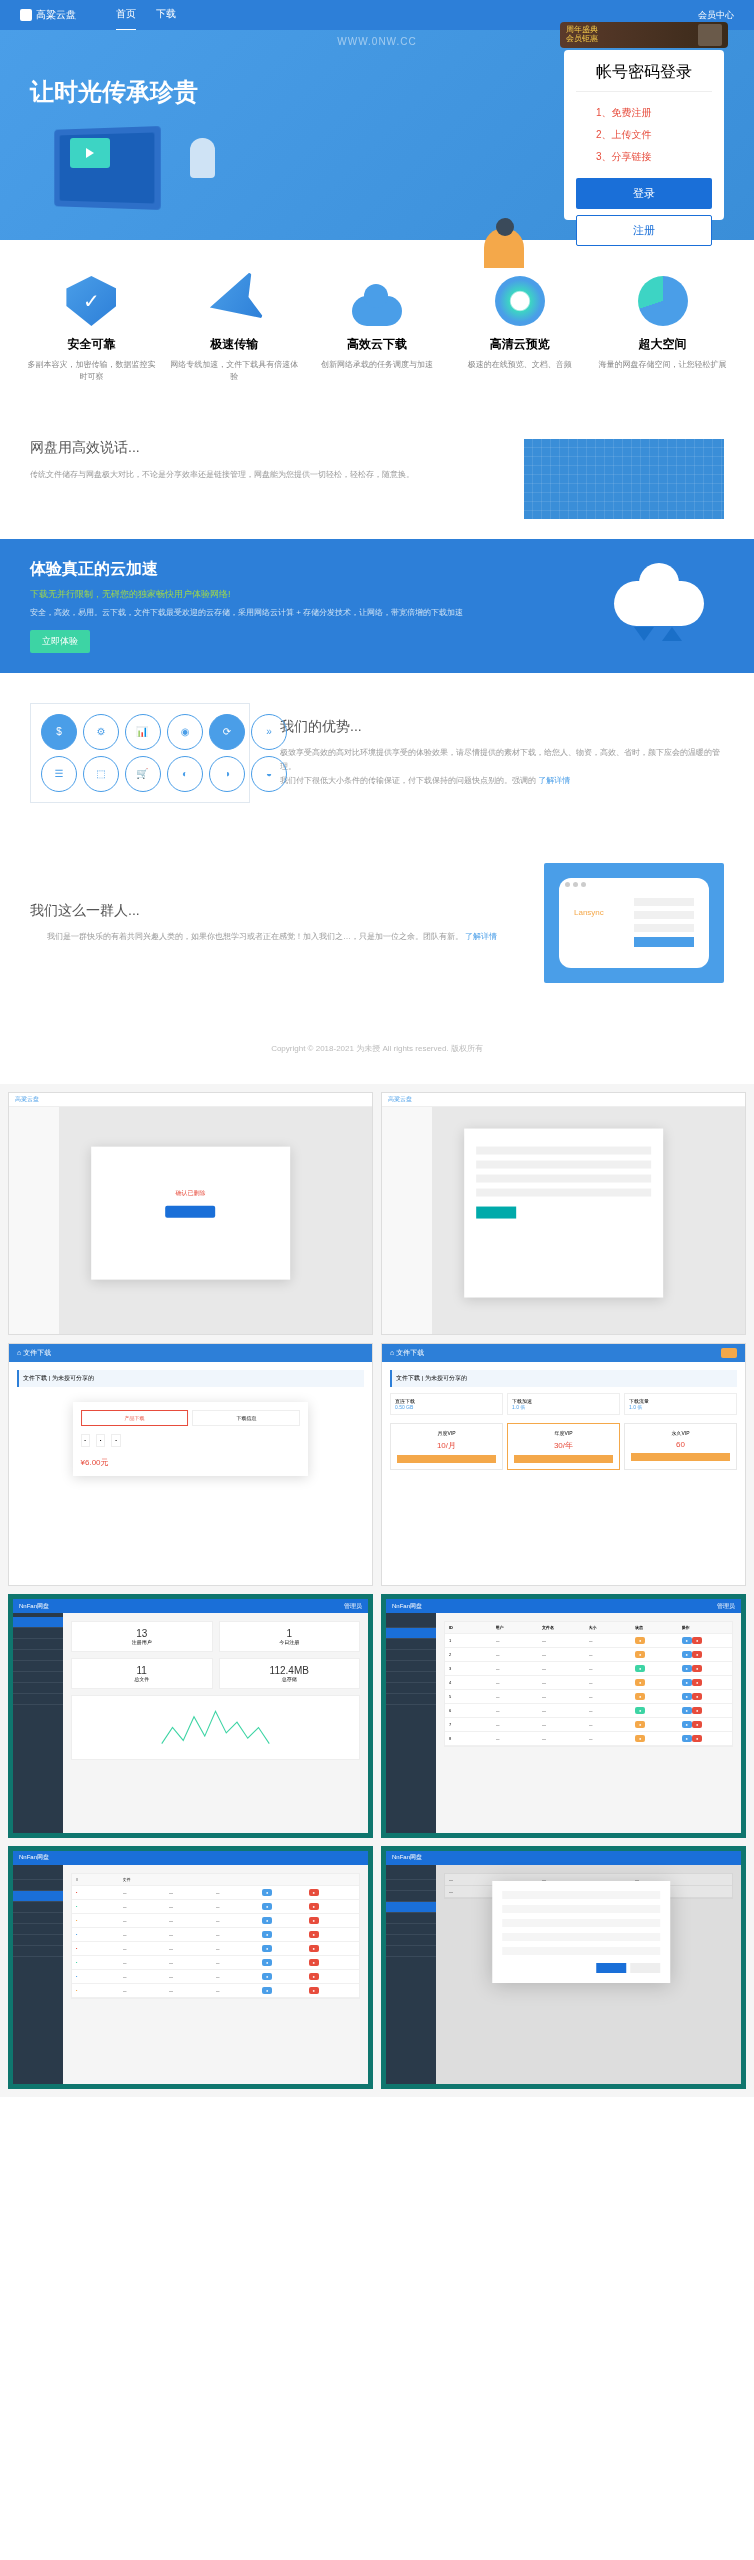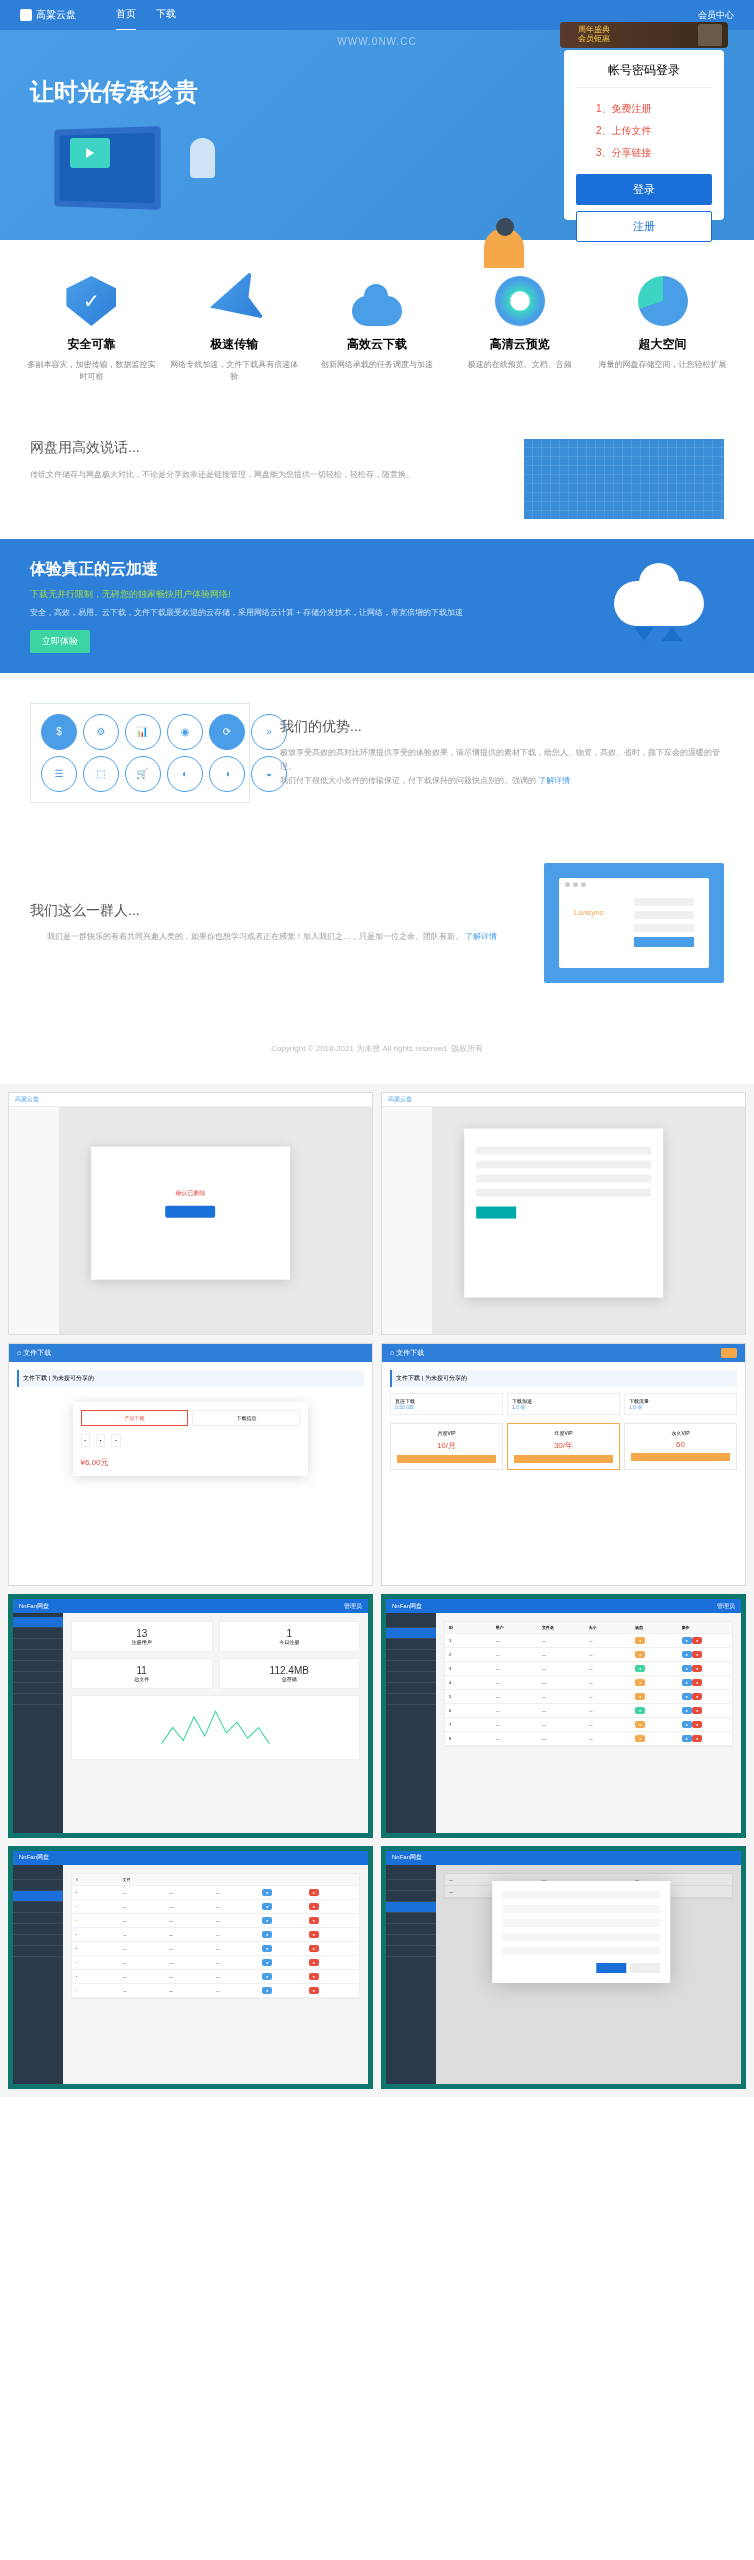--- a/index.html
+++ b/index.html
@@ -24,23 +24,23 @@
 .monitor-screen { position: absolute; inset: 6px; background: #1a5fb8; border-radius: 2px; }
 .play-card { position: absolute; left: 40px; top: 20px; width: 40px; height: 30px; background: #3dd4c4; border-radius: 3px; display: flex; align-items: center; justify-content: center; }
 .play-card::after { content: ''; border-left: 8px solid #fff; border-top: 5px solid transparent; border-bottom: 5px solid transparent; }
 .person { position: absolute; right: 20px; bottom: 0; width: 80px; height: 70px; }
 .person-body { position: absolute; bottom: 0; left: 20px; width: 40px; height: 40px; background: #f4a84a; border-radius: 50% 50% 0 0; }
 .person-head { position: absolute; bottom: 32px; left: 32px; width: 18px; height: 18px; background: #3a4a5a; border-radius: 50%; }
 .speaker { position: absolute; left: 160px; top: 20px; width: 25px; height: 40px; background: #cfe3f5; border-radius: 12px 12px 4px 4px; }
 
 .login-box { background: #fff; width: 160px; padding: 12px; border-radius: 4px; position: relative; }
 .ad-banner { position: absolute; top: -28px; left: -4px; width: 168px; height: 26px; background: linear-gradient(90deg, #5a3a2a, #3a2a1a); border-radius: 4px; display: flex; align-items: center; padding: 0 6px; gap: 4px; }
-.ad-text { color: #f4c94a; font-size: 8px; line-height: 1.1; margin-left: 12px; }
+.ad-text { color: #f4c94a; font-size: 8px; line-height: 1.1; }
 .ad-img { width: 24px; height: 22px; background: #6a5a4a; border-radius: 2px; margin-left: auto; }
-.login-title { text-align: center; font-size: 12px; padding-bottom: 8px; border-bottom: 1px solid #eee; }
+.login-title { text-align: center; font-size: 16px; padding-bottom: 8px; border-bottom: 1px solid #eee; }
 .login-list { list-style: none; padding: 10px 0 10px 20px; }
 .login-list li { font-size: 10px; color: #e74c3c; padding: 4px 0; }
 .btn-login { display: block; width: 100%; background: #1a6fd8; color: #fff; border: none; padding: 8px; font-size: 11px; border-radius: 2px; cursor: pointer; margin-bottom: 6px; }
 .btn-register { display: block; width: 100%; background: #fff; color: #1a6fd8; border: 1px solid #1a6fd8; padding: 7px; font-size: 11px; border-radius: 2px; cursor: pointer; }
 
 
 .features { display: flex; justify-content: space-around; padding: 36px 20px; background: #fff; }
 .feature { text-align: center; width: 18%; }
 .feature-icon { width: 50px; height: 50px; margin: 0 auto 10px; border-radius: 8px; display: flex; align-items: center; justify-content: center; }
 .fi-shield { background: linear-gradient(135deg, #4a9ee8, #2d7fd8); clip-path: polygon(50% 0, 100% 25%, 100% 60%, 50% 100%, 0 60%, 0 25%); }
@@ -85,21 +85,21 @@
 .adv-title { font-size: 14px; color: #555; margin-bottom: 10px; }
 .adv-desc { font-size: 8px; color: #999; line-height: 1.7; }
 .adv-link { color: #4a9ee8; }
 
 
 .team { display: flex; padding: 30px; gap: 30px; align-items: center; }
 .team-left { flex: 1; }
 .team-title { font-size: 14px; color: #555; margin-bottom: 10px; }
 .team-desc { font-size: 8px; color: #999; line-height: 1.7; text-align: center; }
 .team-img { width: 180px; height: 120px; background: #4a9ee8; position: relative; border-radius: 2px; }
-.team-window { position: absolute; top: 15px; left: 15px; right: 15px; bottom: 15px; background: #fff; border-radius: 2px; }
+.team-window { position: absolute; top: 15px; left: 15px; right: 15px; bottom: 15px; background: #fff; border-radius: 12px; }
 .team-dots { position: absolute; top: 4px; left: 6px; display: flex; gap: 3px; }
 .team-dot { width: 5px; height: 5px; border-radius: 50%; background: #ccc; }
 .team-form { position: absolute; top: 20px; right: 15px; width: 60px; }
 .team-input { height: 8px; background: #f0f0f0; margin-bottom: 5px; }
 .team-submit { height: 10px; background: #4a9ee8; }
 .team-label { position: absolute; top: 30px; left: 15px; color: #f4a84a; font-size: 8px; }
 
 
 .footer { text-align: center; padding: 30px; font-size: 8px; color: #bbb; }
 

